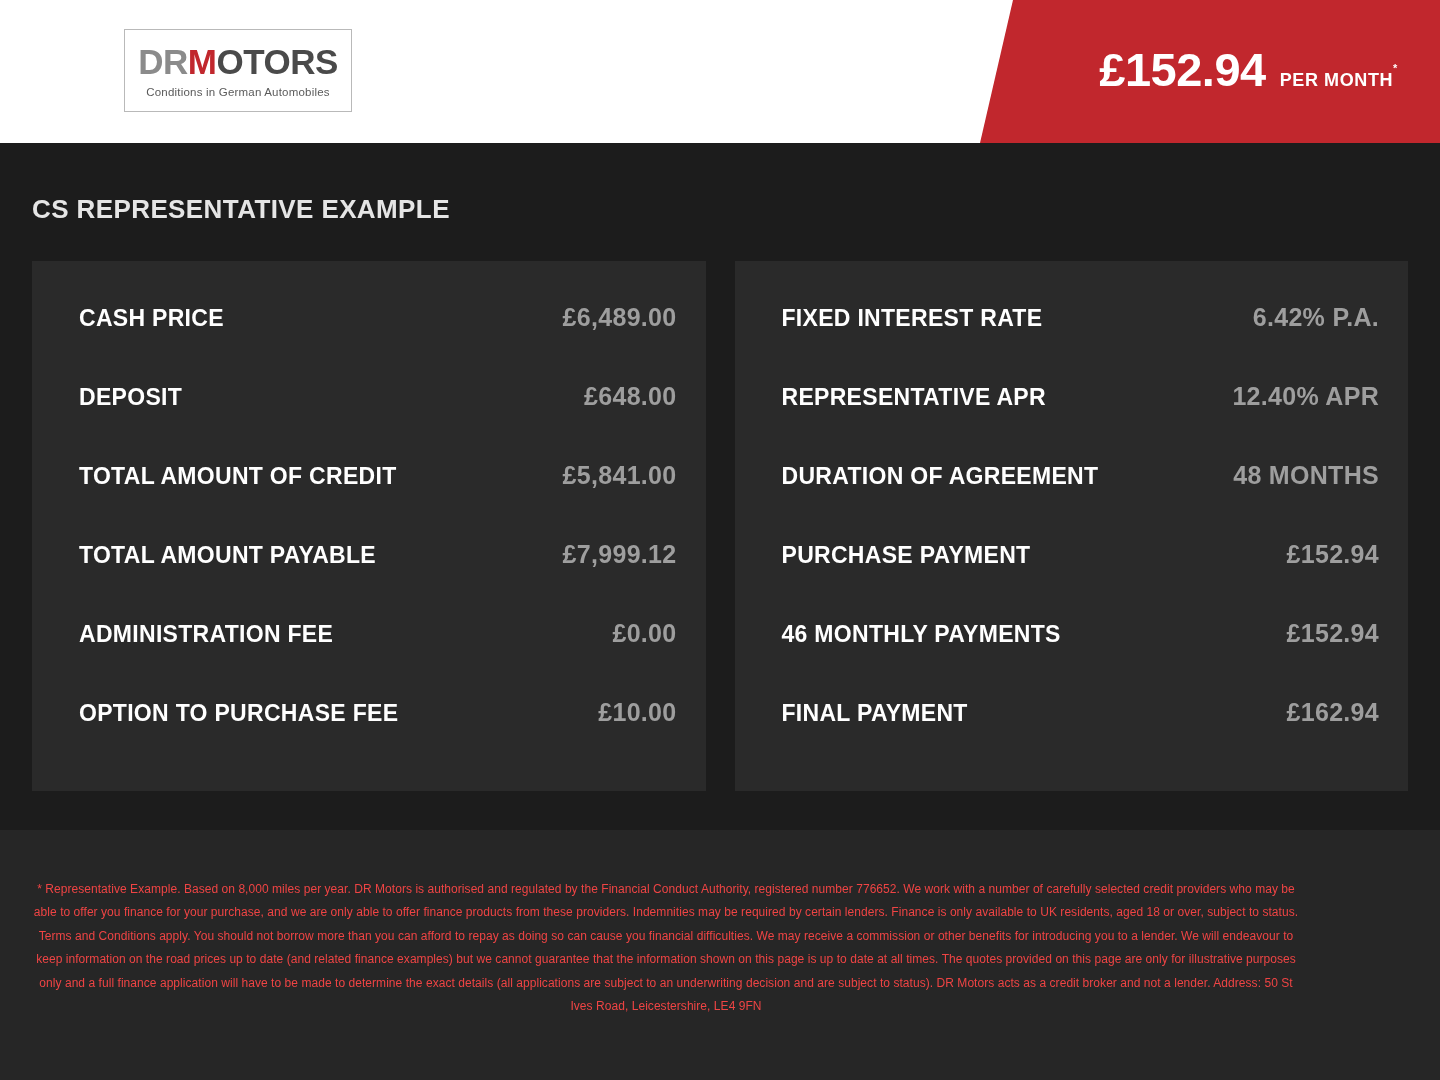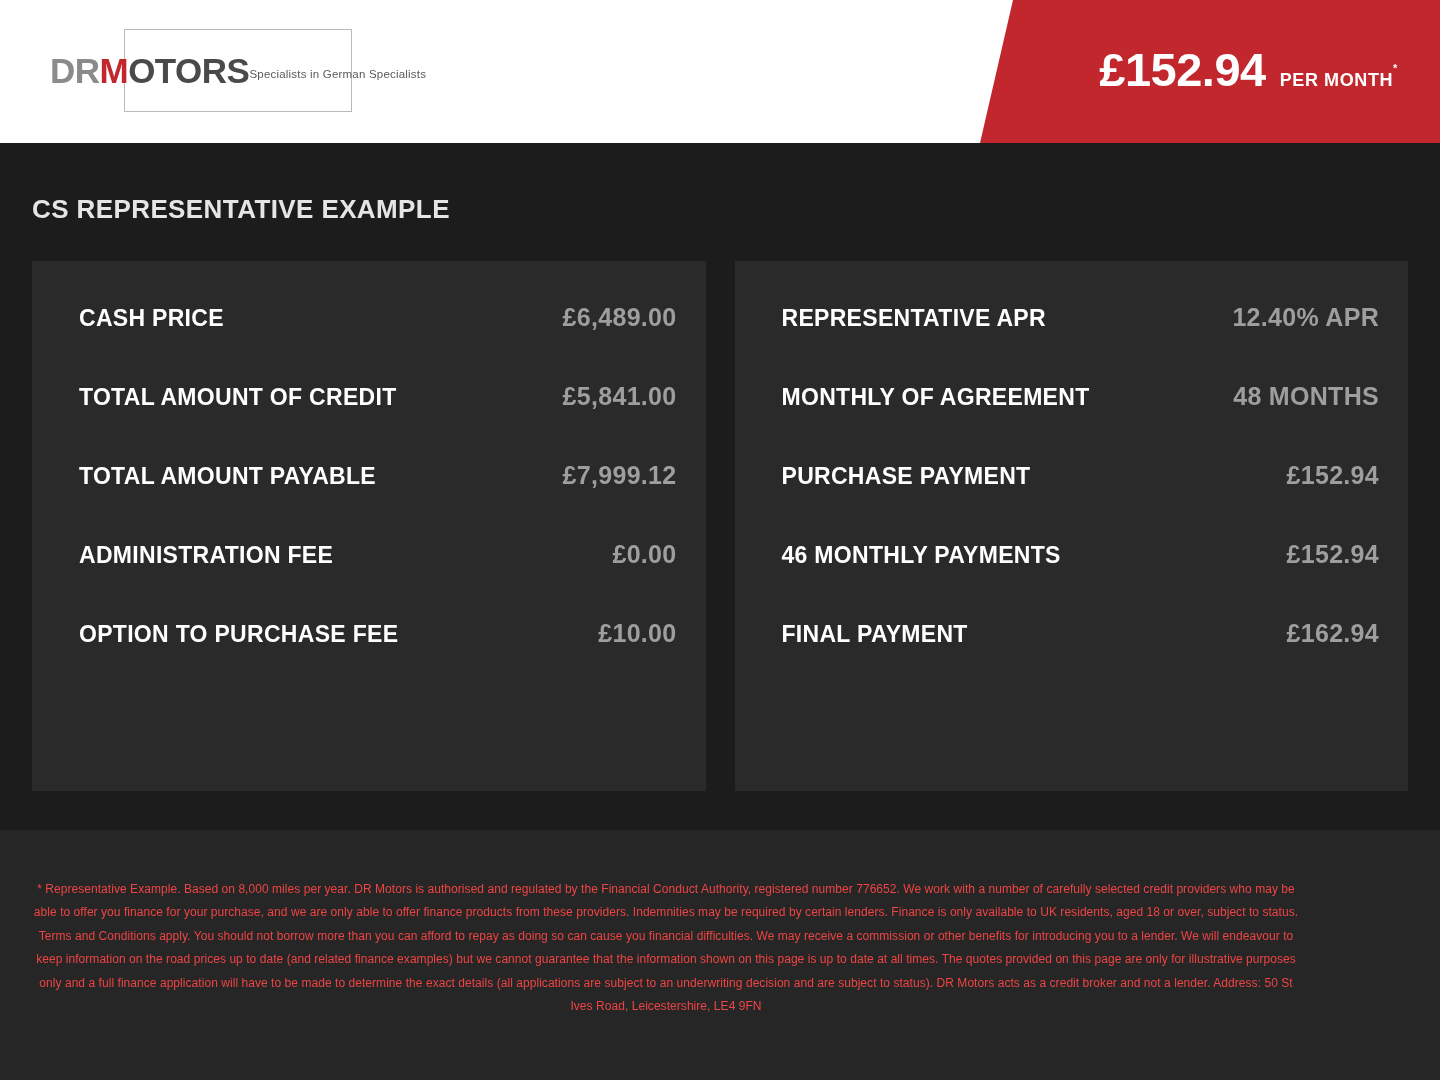--- a/index.html
+++ b/index.html
@@ -40,21 +40,21 @@
   }
   .logo-box {
     position: absolute;
     left: 124px;
     top: 29px;
     width: 228px;
     height: 83px;
     border: 1px solid #b9b9b9;
     box-sizing: border-box;
     display: flex;
-    flex-direction: row;
+    flex-direction: column;
     align-items: center;
     justify-content: center;
     background: #ffffff;
   }
   .logo-main {
     font-size: 35px;
     font-weight: bold;
     letter-spacing: -0.5px;
     line-height: 1;
     white-space: nowrap;
@@ -162,64 +162,72 @@
 
 <div class="page">
 
   <div class="header">
     <div class="header-red"></div>
 
     <div class="logo-box">
       <div class="logo-main">
         <span class="logo-dr">DR</span><span class="logo-m">M</span><span class="logo-otors">OTORS</span>
       </div>
-      <div class="logo-sub">Specialists in German Specialists</div>
+      <div class="logo-sub">Conditions in German Automobiles</div>
     </div>
 
     <div class="price-wrap">
       <span class="price-value">£152.94</span>
       <span class="price-suffix"><span>PER MONTH</span><sup>*</sup></span>
     </div>
   </div>
 
   <div class="content">
     <h1 class="section-title">CS REPRESENTATIVE EXAMPLE</h1>
 
     <div class="panels">
 
       <div class="panel">
         <div class="row">
           <span class="row-label">CASH PRICE</span>
           <span class="row-value">£6,489.00</span>
         </div>
         <div class="row">
+          <span class="row-label">DEPOSIT</span>
+          <span class="row-value">£648.00</span>
+        </div>
+        <div class="row">
           <span class="row-label">TOTAL AMOUNT OF CREDIT</span>
           <span class="row-value">£5,841.00</span>
         </div>
         <div class="row">
           <span class="row-label">TOTAL AMOUNT PAYABLE</span>
           <span class="row-value">£7,999.12</span>
         </div>
         <div class="row">
           <span class="row-label">ADMINISTRATION FEE</span>
           <span class="row-value">£0.00</span>
         </div>
         <div class="row">
           <span class="row-label">OPTION TO PURCHASE FEE</span>
           <span class="row-value">£10.00</span>
         </div>
       </div>
 
       <div class="panel">
         <div class="row">
+          <span class="row-label">FIXED INTEREST RATE</span>
+          <span class="row-value">6.42% P.A.</span>
+        </div>
+        <div class="row">
           <span class="row-label">REPRESENTATIVE APR</span>
           <span class="row-value">12.40% APR</span>
         </div>
         <div class="row">
-          <span class="row-label">MONTHLY OF AGREEMENT</span>
+          <span class="row-label">DURATION OF AGREEMENT</span>
           <span class="row-value">48 MONTHS</span>
         </div>
         <div class="row">
           <span class="row-label">PURCHASE PAYMENT</span>
           <span class="row-value">£152.94</span>
         </div>
         <div class="row">
           <span class="row-label">46 MONTHLY PAYMENTS</span>
           <span class="row-value">£152.94</span>
         </div>

